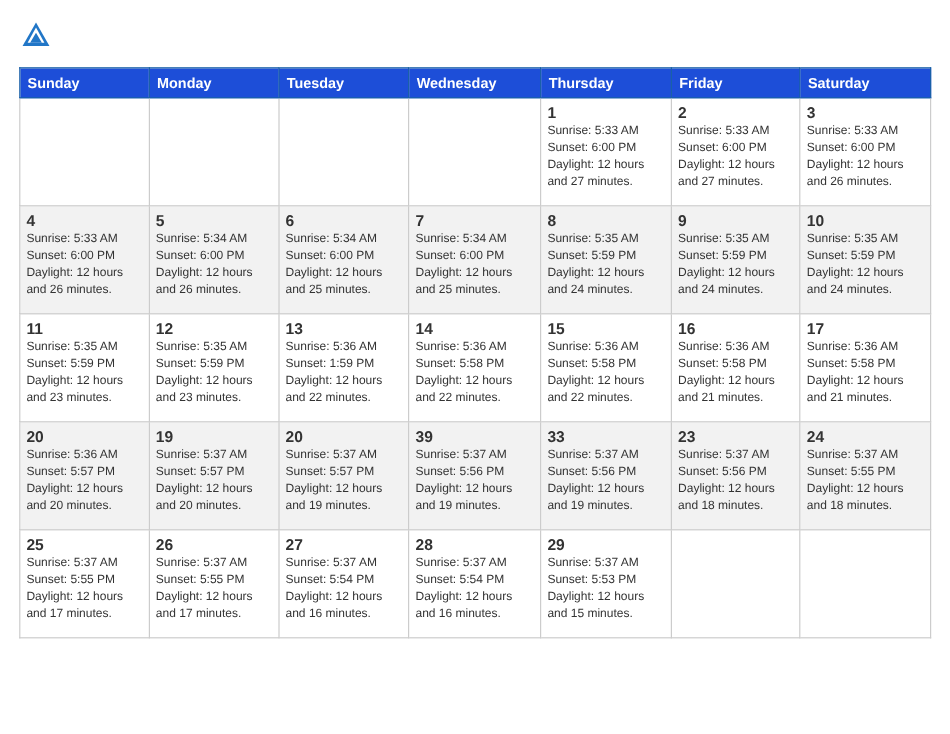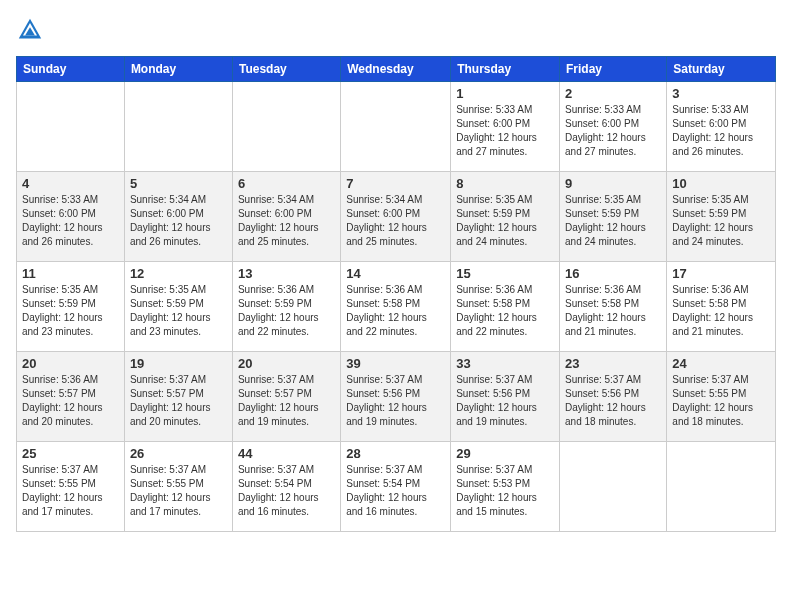--- a/index.html
+++ b/index.html
@@ -206,21 +206,21 @@
         </td>
         <td>
           <span class="day-num">12</span>
           <div class="cell-info">Sunrise: 5:35 AM
 Sunset: 5:59 PM
 Daylight: 12 hours and 23 minutes.</div>
         </td>
         <td>
           <span class="day-num">13</span>
           <div class="cell-info">Sunrise: 5:36 AM
-Sunset: 5:59 PM
+Sunset: 1:59 PM
 Daylight: 12 hours and 22 minutes.</div>
         </td>
         <td>
           <span class="day-num">14</span>
           <div class="cell-info">Sunrise: 5:36 AM
 Sunset: 5:58 PM
 Daylight: 12 hours and 22 minutes.</div>
         </td>
         <td>
           <span class="day-num">15</span>
@@ -292,21 +292,21 @@
 Sunset: 5:55 PM
 Daylight: 12 hours and 17 minutes.</div>
         </td>
         <td>
           <span class="day-num">26</span>
           <div class="cell-info">Sunrise: 5:37 AM
 Sunset: 5:55 PM
 Daylight: 12 hours and 17 minutes.</div>
         </td>
         <td>
-          <span class="day-num">44</span>
+          <span class="day-num">27</span>
           <div class="cell-info">Sunrise: 5:37 AM
 Sunset: 5:54 PM
 Daylight: 12 hours and 16 minutes.</div>
         </td>
         <td>
           <span class="day-num">28</span>
           <div class="cell-info">Sunrise: 5:37 AM
 Sunset: 5:54 PM
 Daylight: 12 hours and 16 minutes.</div>
         </td>

